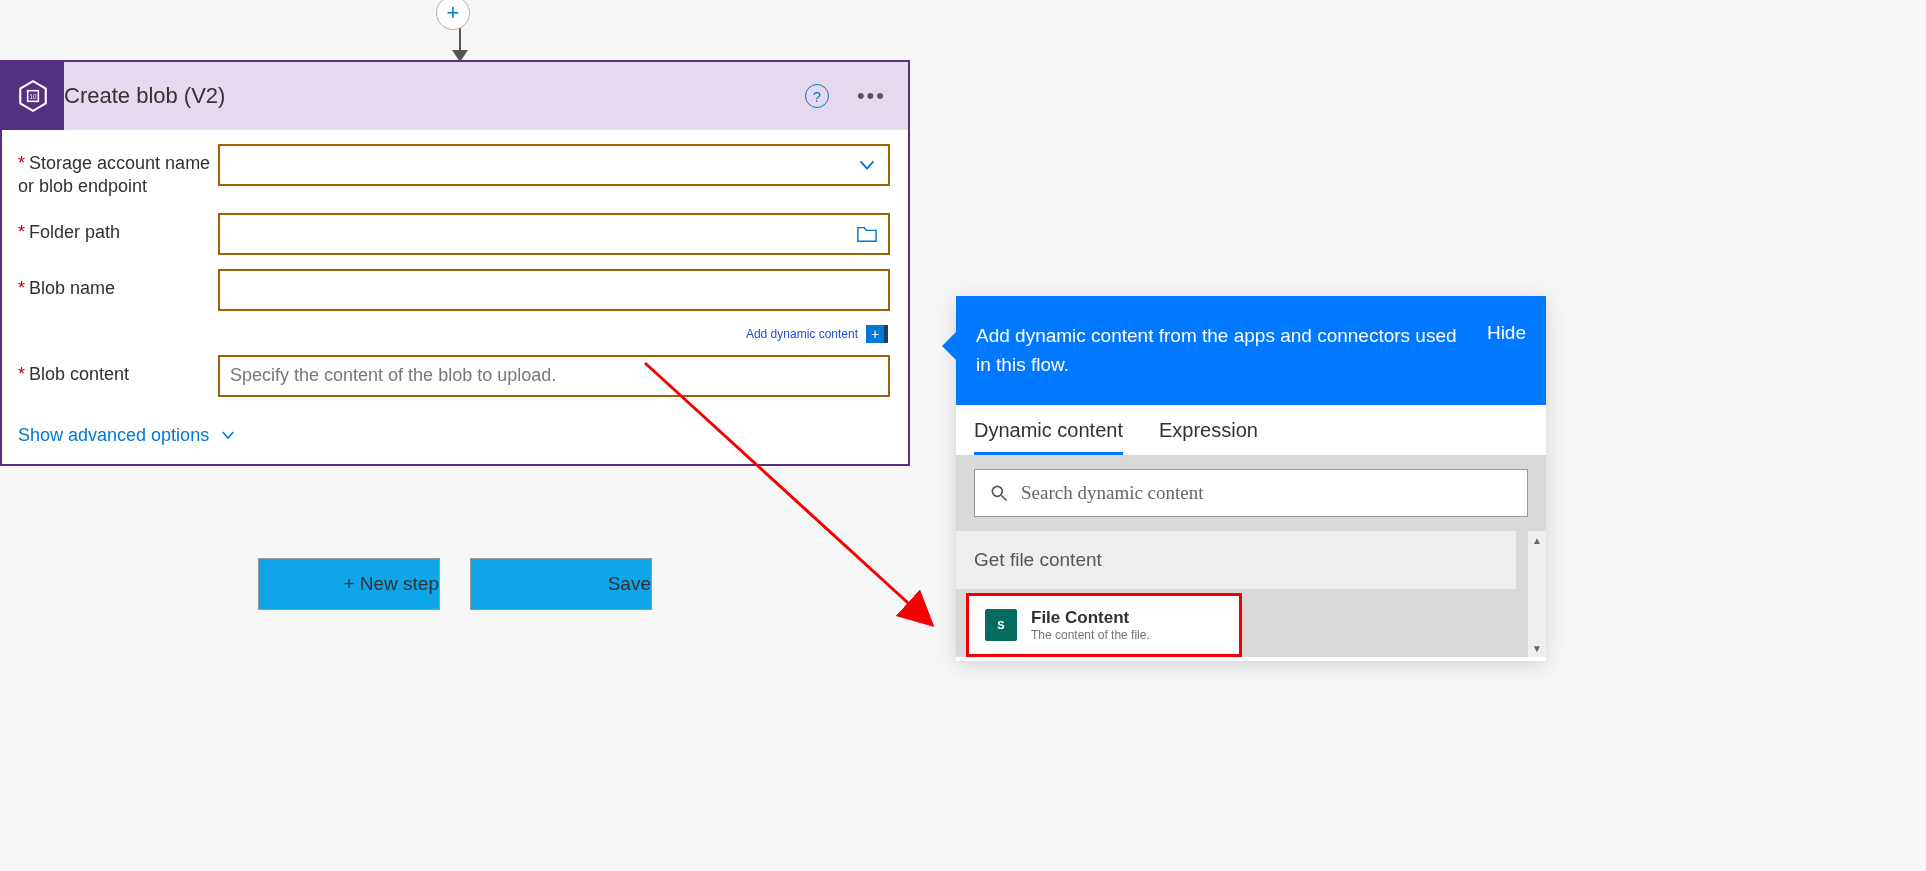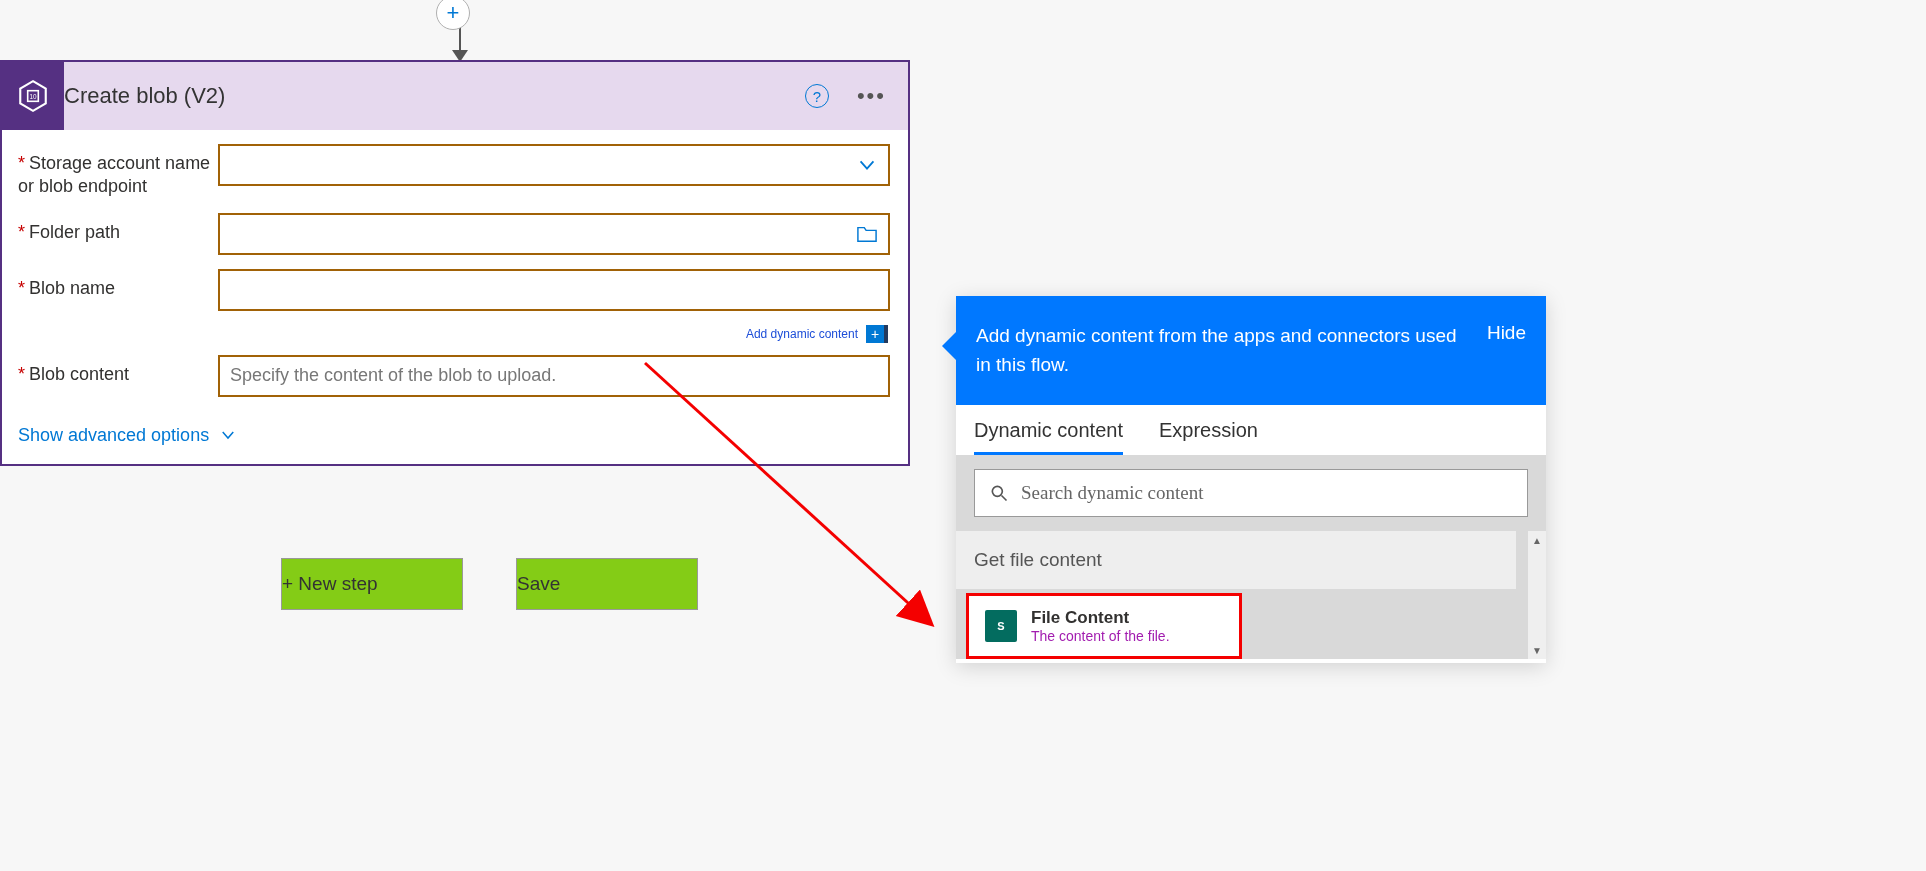--- a/index.html
+++ b/index.html
@@ -200,27 +200,26 @@
     position: absolute;
     left: 258px;
     top: 558px;
     display: flex;
     gap: 30px;
   }
   .btn {
     height: 50px;
     width: 180px;
     border: 1px solid #999;
-    background: #84cc16;
-    display: flex;
-    align-items: center;
-    justify-content: flex-start;
+    background: #0ea5e9;
+    display: flex;
+    align-items: center;
+    justify-content: flex-end;
     font-size: 19px;
     color: #333;
-    margin-left: 23px;
   }
 
   
   .popup {
     position: absolute;
     left: 956px;
     top: 296px;
     width: 590px;
     background: #fff;
     box-shadow: 0 4px 20px rgba(0,0,0,.15);
@@ -317,22 +316,22 @@
     color: #fff;
     font-size: 11px;
     font-weight: 600;
     border-radius: 2px;
   }
   .popup-item .txt .t {
     font-size: 17px;
     font-weight: 600;
   }
   .popup-item .txt .d {
-    font-size: 14px;
-    color: #a21caf;
+    font-size: 12px;
+    color: #737373;
   }
   .popup-scrolltrack {
     position: absolute;
     right: 0;
     top: 0;
     bottom: 0;
     width: 18px;
     background: #efefef;
   }
   .popup-scrolltrack .up, .popup-scrolltrack .dn {

